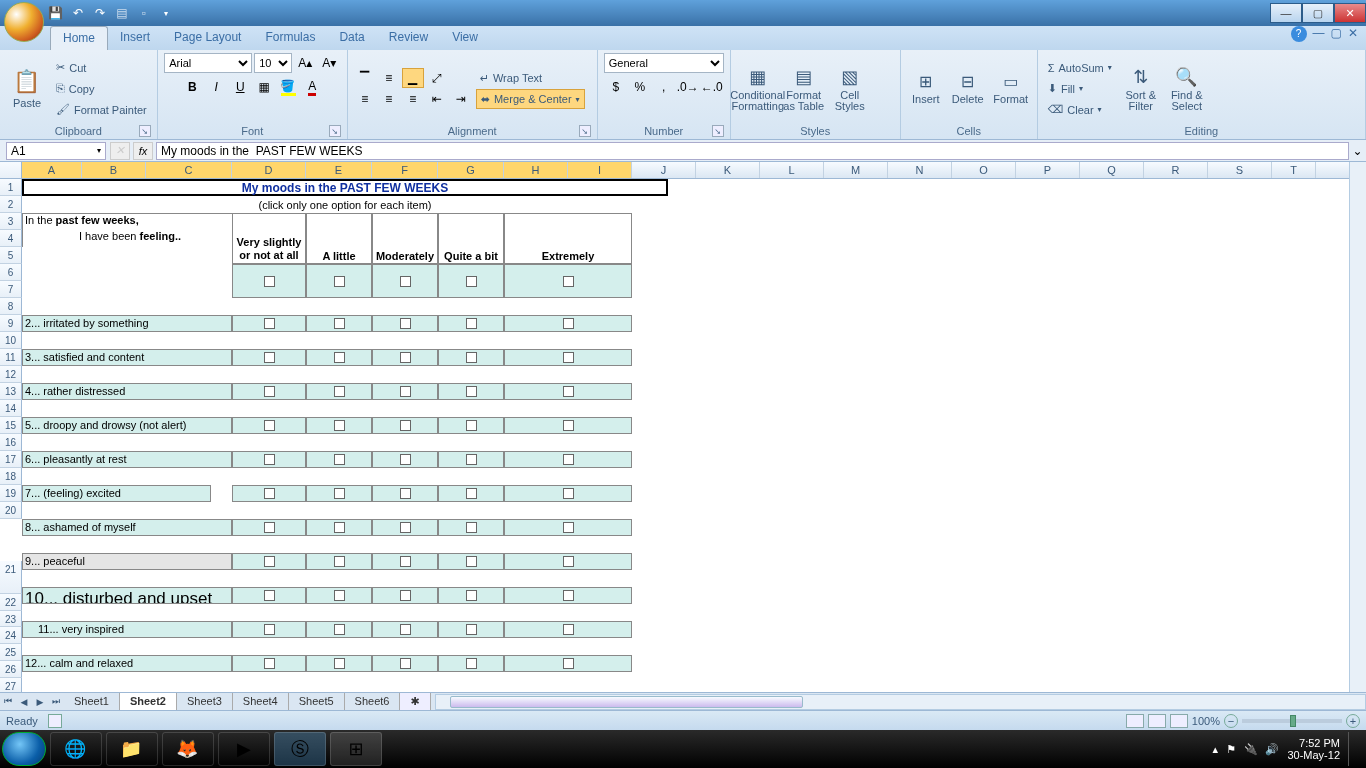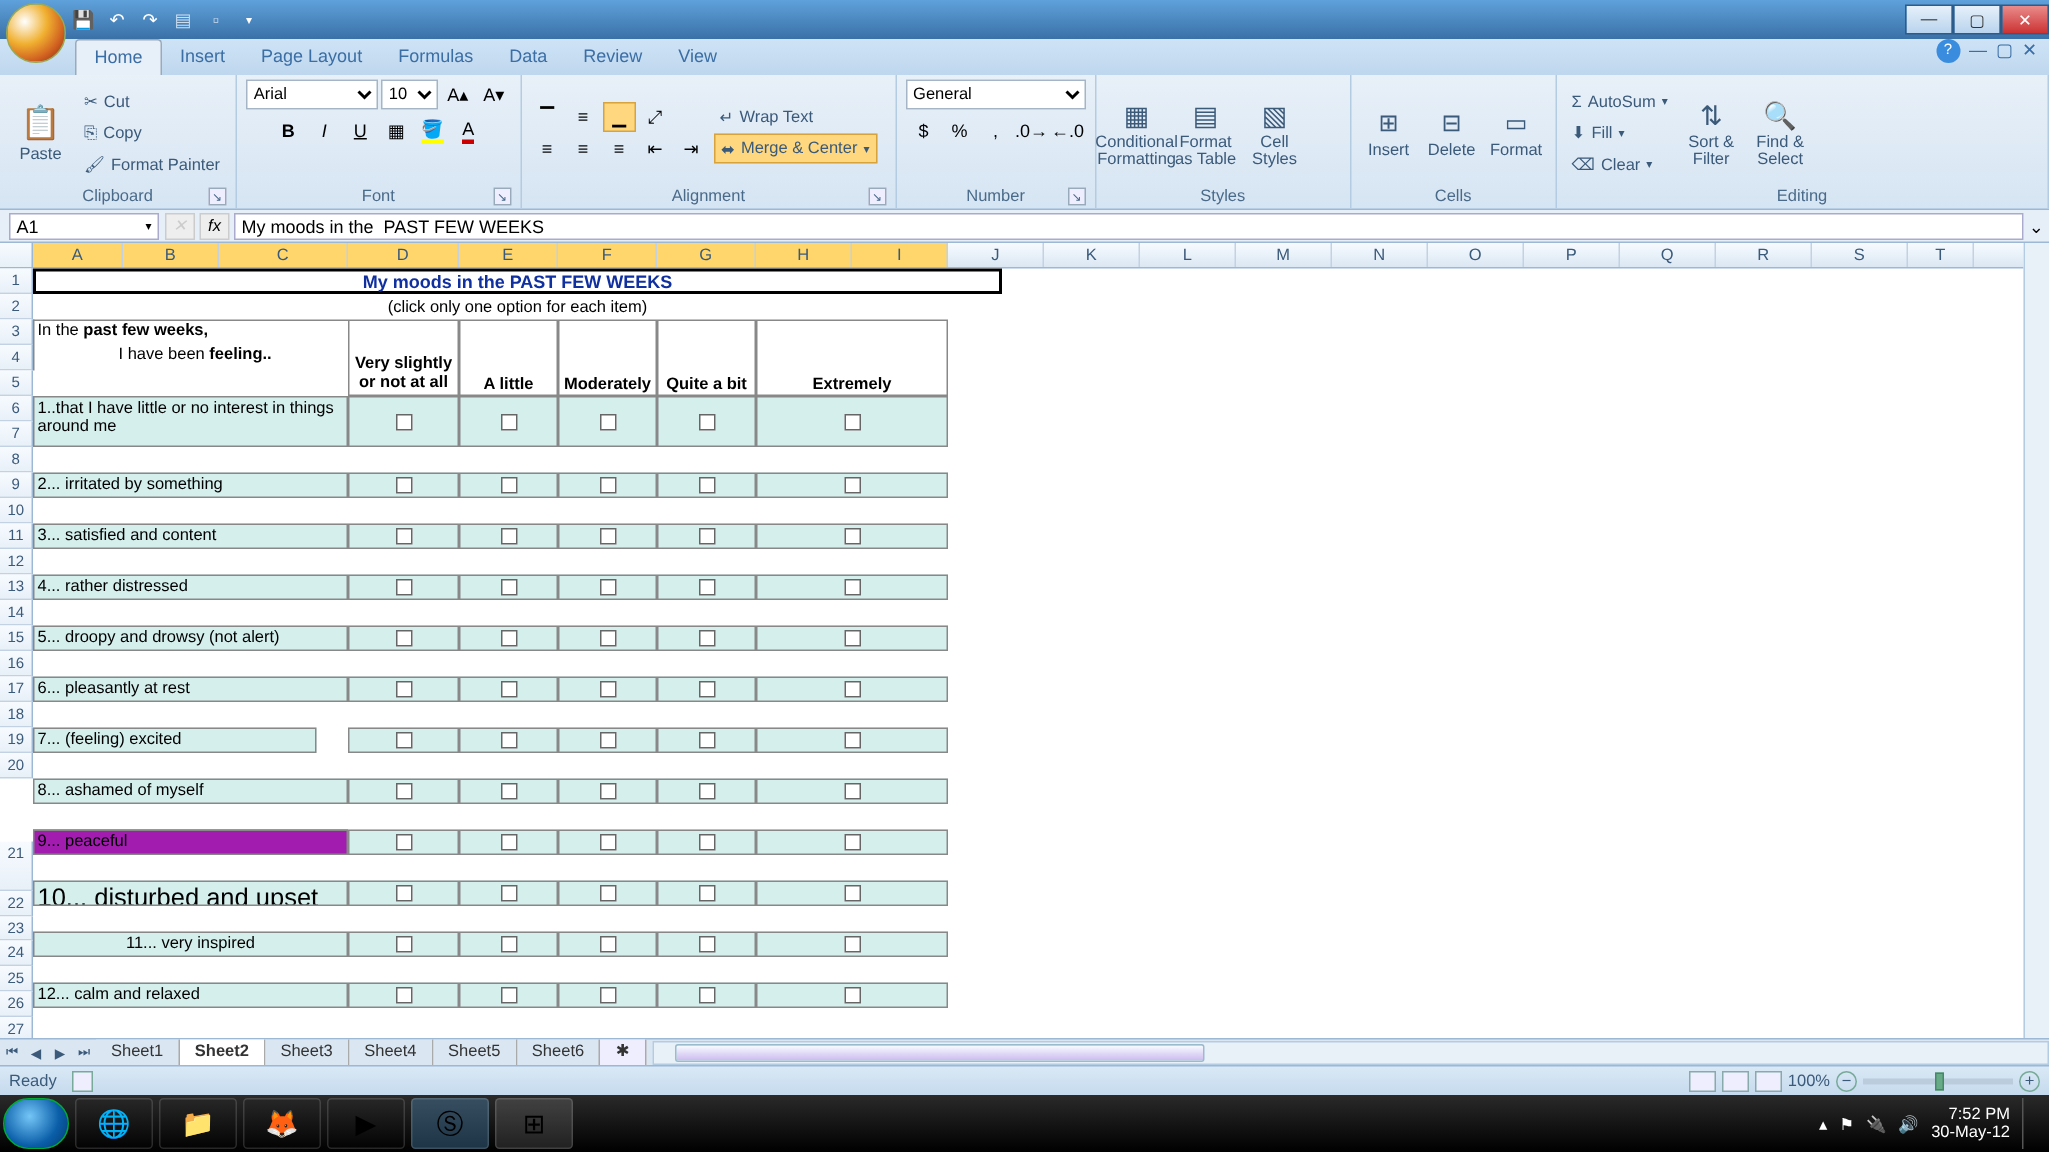--- a/index.html
+++ b/index.html
@@ -348,21 +348,20 @@
       <div class="cells" id="cells-host">
           <div class="merged-title">My moods in the  PAST FEW WEEKS</div>
           <div class="subtitle">(click only one option for each item)</div>
           <div style="position: absolute; left: 0px; top: 34px; height: 17px; width: 210px; font-size: 11px; font-family: Arial; padding-left: 2px; border-top: 1px solid rgb(136, 136, 136); border-left: 1px solid rgb(136, 136, 136);">In the <b>past few weeks,</b></div>
           <div style="position: absolute; left: 0px; top: 51px; height: 17px; width: 210px; font-size: 11px; font-family: Arial; padding-left: 56px; border-left: 1px solid rgb(136, 136, 136);">I have been <b>feeling..</b></div>
           <div style="position: absolute; left: 210px; top: 34px; width: 74px; height: 51px; font-size: 11px; font-family: Arial; font-weight: bold; text-align: center; display: flex; align-items: center; justify-content: flex-end; border: 1px solid rgb(136, 136, 136); padding: 1px; line-height: 13px; flex-direction: column;">Very slightly<br>or not at all</div>
           <div style="position: absolute; left: 284px; top: 34px; width: 66px; height: 51px; font-size: 11px; font-family: Arial; font-weight: bold; text-align: center; display: flex; align-items: flex-end; justify-content: center; border: 1px solid rgb(136, 136, 136); padding: 1px;">A little</div>
           <div style="position: absolute; left: 350px; top: 34px; width: 66px; height: 51px; font-size: 11px; font-family: Arial; font-weight: bold; text-align: center; display: flex; align-items: flex-end; justify-content: center; border: 1px solid rgb(136, 136, 136); padding: 1px;">Moderately</div>
           <div style="position: absolute; left: 416px; top: 34px; width: 66px; height: 51px; font-size: 11px; font-family: Arial; font-weight: bold; text-align: center; display: flex; align-items: flex-end; justify-content: center; border: 1px solid rgb(136, 136, 136); padding: 1px;">Quite a bit</div>
           <div style="position: absolute; left: 482px; top: 34px; width: 128px; height: 51px; font-size: 11px; font-family: Arial; font-weight: bold; text-align: center; display: flex; align-items: flex-end; justify-content: center; border: 1px solid rgb(136, 136, 136); padding: 1px;">Extremely</div>
-          <div style="position: absolute; left: 0px; top: 85px; width: 210px; height: 34px; background: rgb(212, 239, 236); border: 1px solid rgb(136, 136, 136); font-size: 11px; font-family: Arial; padding: 1px 2px; overflow: hidden; white-space: normal;">1..that I have little or no interest in things around me</div>
           <div style="position: absolute; left: 210px; top: 85px; width: 74px; height: 34px; background: rgb(212, 239, 236); border: 1px solid rgb(136, 136, 136); display: flex; align-items: center; justify-content: center;">
             <div class="checkbox"></div>
           </div>
           <div style="position: absolute; left: 284px; top: 85px; width: 66px; height: 34px; background: rgb(212, 239, 236); border: 1px solid rgb(136, 136, 136); display: flex; align-items: center; justify-content: center;">
             <div class="checkbox"></div>
           </div>
           <div style="position: absolute; left: 350px; top: 85px; width: 66px; height: 34px; background: rgb(212, 239, 236); border: 1px solid rgb(136, 136, 136); display: flex; align-items: center; justify-content: center;">
             <div class="checkbox"></div>
           </div>
           <div style="position: absolute; left: 416px; top: 85px; width: 66px; height: 34px; background: rgb(212, 239, 236); border: 1px solid rgb(136, 136, 136); display: flex; align-items: center; justify-content: center;">
@@ -476,21 +475,21 @@
           </div>
           <div style="position: absolute; left: 350px; top: 340px; width: 66px; height: 17px; background: rgb(212, 239, 236); border: 1px solid rgb(136, 136, 136); display: flex; align-items: center; justify-content: center;">
             <div class="checkbox"></div>
           </div>
           <div style="position: absolute; left: 416px; top: 340px; width: 66px; height: 17px; background: rgb(212, 239, 236); border: 1px solid rgb(136, 136, 136); display: flex; align-items: center; justify-content: center;">
             <div class="checkbox"></div>
           </div>
           <div style="position: absolute; left: 482px; top: 340px; width: 128px; height: 17px; background: rgb(212, 239, 236); border: 1px solid rgb(136, 136, 136); display: flex; align-items: center; justify-content: center;">
             <div class="checkbox"></div>
           </div>
-          <div style="position: absolute; left: 0px; top: 374px; width: 210px; height: 17px; background: #a21caf; border: 1px solid rgb(136, 136, 136); font-size: 11px; font-family: Arial; padding: 1px 2px; overflow: hidden; white-space: nowrap;">9... peaceful</div>
+          <div style="position: absolute; left: 0px; top: 374px; width: 210px; height: 17px; background: #e5e5e5; border: 1px solid rgb(136, 136, 136); font-size: 11px; font-family: Arial; padding: 1px 2px; overflow: hidden; white-space: nowrap;">9... peaceful</div>
           <div style="position: absolute; left: 210px; top: 374px; width: 74px; height: 17px; background: rgb(212, 239, 236); border: 1px solid rgb(136, 136, 136); display: flex; align-items: center; justify-content: center;">
             <div class="checkbox"></div>
           </div>
           <div style="position: absolute; left: 284px; top: 374px; width: 66px; height: 17px; background: rgb(212, 239, 236); border: 1px solid rgb(136, 136, 136); display: flex; align-items: center; justify-content: center;">
             <div class="checkbox"></div>
           </div>
           <div style="position: absolute; left: 350px; top: 374px; width: 66px; height: 17px; background: rgb(212, 239, 236); border: 1px solid rgb(136, 136, 136); display: flex; align-items: center; justify-content: center;">
             <div class="checkbox"></div>
           </div>
           <div style="position: absolute; left: 416px; top: 374px; width: 66px; height: 17px; background: rgb(212, 239, 236); border: 1px solid rgb(136, 136, 136); display: flex; align-items: center; justify-content: center;">
@@ -508,21 +507,21 @@
           </div>
           <div style="position: absolute; left: 350px; top: 408px; width: 66px; height: 17px; background: rgb(212, 239, 236); border: 1px solid rgb(136, 136, 136); display: flex; align-items: center; justify-content: center;">
             <div class="checkbox"></div>
           </div>
           <div style="position: absolute; left: 416px; top: 408px; width: 66px; height: 17px; background: rgb(212, 239, 236); border: 1px solid rgb(136, 136, 136); display: flex; align-items: center; justify-content: center;">
             <div class="checkbox"></div>
           </div>
           <div style="position: absolute; left: 482px; top: 408px; width: 128px; height: 17px; background: rgb(212, 239, 236); border: 1px solid rgb(136, 136, 136); display: flex; align-items: center; justify-content: center;">
             <div class="checkbox"></div>
           </div>
-          <div style="position: absolute; left: 0px; top: 442px; width: 210px; height: 17px; background: rgb(212, 239, 236); border: 1px solid rgb(136, 136, 136); font-size: 11px; font-family: Arial; padding: 1px 15px; overflow: hidden; white-space: nowrap; text-align: center;">11... very inspired</div>
+          <div style="position: absolute; left: 0px; top: 442px; width: 210px; height: 17px; background: rgb(212, 239, 236); border: 1px solid rgb(136, 136, 136); font-size: 11px; font-family: Arial; padding: 1px 15px; overflow: hidden; white-space: nowrap;">11... very inspired</div>
           <div style="position: absolute; left: 210px; top: 442px; width: 74px; height: 17px; background: rgb(212, 239, 236); border: 1px solid rgb(136, 136, 136); display: flex; align-items: center; justify-content: center;">
             <div class="checkbox"></div>
           </div>
           <div style="position: absolute; left: 284px; top: 442px; width: 66px; height: 17px; background: rgb(212, 239, 236); border: 1px solid rgb(136, 136, 136); display: flex; align-items: center; justify-content: center;">
             <div class="checkbox"></div>
           </div>
           <div style="position: absolute; left: 350px; top: 442px; width: 66px; height: 17px; background: rgb(212, 239, 236); border: 1px solid rgb(136, 136, 136); display: flex; align-items: center; justify-content: center;">
             <div class="checkbox"></div>
           </div>
           <div style="position: absolute; left: 416px; top: 442px; width: 66px; height: 17px; background: rgb(212, 239, 236); border: 1px solid rgb(136, 136, 136); display: flex; align-items: center; justify-content: center;">

